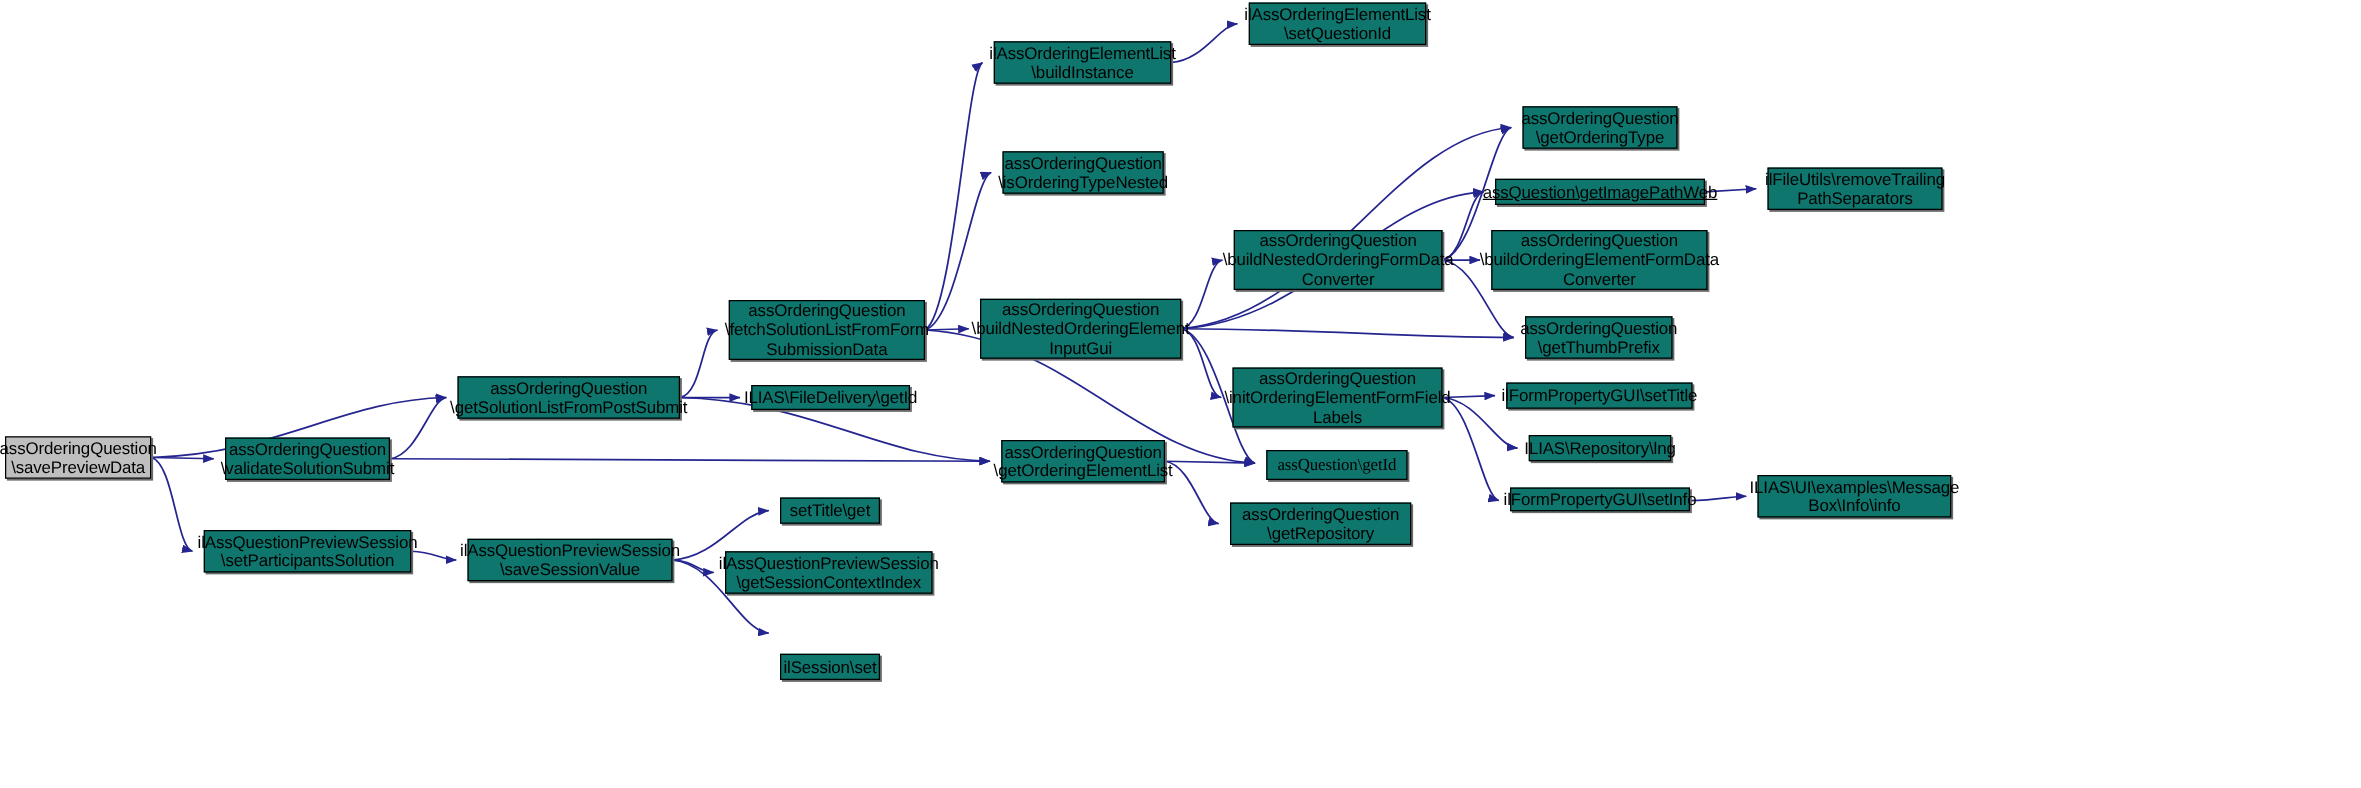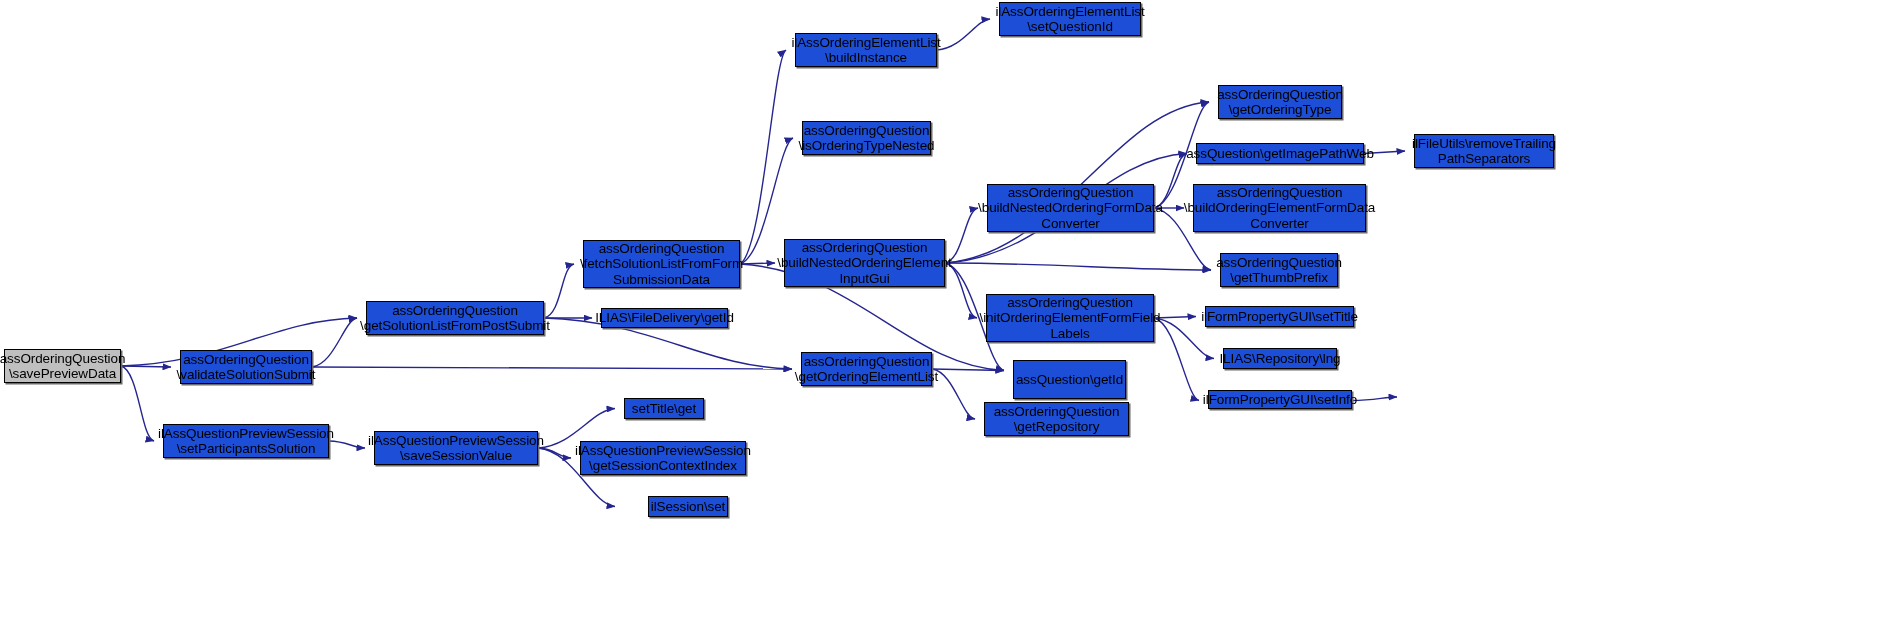--- a/index.html
+++ b/index.html
@@ -1,21 +1,21 @@
 <!DOCTYPE html>
 <html><head>
 <meta charset="utf-8">
 <style>
   html,body{margin:0;padding:0;background:#ffffff;}
   body{width:1889px;height:630px;position:relative;overflow:hidden;
        font-family:"Liberation Sans","DejaVu Sans",sans-serif;}
   #canvas{position:absolute;left:0;top:0;width:1889px;height:630px;}
   #edges{position:absolute;left:0;top:0;width:1889px;height:630px;pointer-events:none;}
   .node{position:absolute;box-sizing:border-box;border:1px solid #000000;
-        background:#1d4ed8;color:#000000;display:flex;align-items:center;
+        background:#0f766e;color:#000000;display:flex;align-items:center;
         justify-content:center;text-align:center;line-height:1.14;
         font-size:13.5px;white-space:pre-line;letter-spacing:-0.1px;
         box-shadow:1.5px 1.5px 0 0 #6b6b6b;}
   .node.root{background:#bfbfbf;border:1px solid #000;}
   .node span{display:block;padding:0 3px;}
 </style>
 </head>
 <body>
 
 <div id="canvas">
@@ -70,47 +70,49 @@
 \getSolutionListFromPostSubmit</span></div>
     <div class="node" style="left: 374px; top: 431px; width: 164px; height: 34px;"><span>ilAssQuestionPreviewSession
 \saveSessionValue</span></div>
     <div class="node" style="left: 583px; top: 240px; width: 157px; height: 48px;"><span>assOrderingQuestion
 \fetchSolutionListFromForm
 SubmissionData</span></div>
     <div class="node" style="left: 601px; top: 308px; width: 127px; height: 20px;"><span>ILIAS\FileDelivery\getId</span></div>
     <div class="node" style="left: 624px; top: 398px; width: 80px; height: 21px;"><span>setTitle\get</span></div>
     <div class="node" style="left: 580px; top: 441px; width: 166px; height: 34px;"><span>ilAssQuestionPreviewSession
 \getSessionContextIndex</span></div>
-    <div class="node" style="left: 624px; top: 496px; width: 80px; height: 21px; margin-left: 24px;"><span>ilSession\set</span></div>
+    <div class="node" style="left: 624px; top: 523px; width: 80px; height: 21px;"><span>ilSession\set</span></div>
     <div class="node" style="left: 795px; top: 33px; width: 142px; height: 34px;"><span>ilAssOrderingElementList
 \buildInstance</span></div>
     <div class="node" style="left: 802px; top: 121px; width: 129px; height: 34px;"><span>assOrderingQuestion
 \isOrderingTypeNested</span></div>
     <div class="node" style="left: 784px; top: 239px; width: 161px; height: 48px;"><span>assOrderingQuestion
 \buildNestedOrderingElement
 InputGui</span></div>
     <div class="node" style="left: 801px; top: 352px; width: 131px; height: 34px;"><span>assOrderingQuestion
 \getOrderingElementList</span></div>
     <div class="node" style="left: 999px; top: 2px; width: 142px; height: 34px;"><span>ilAssOrderingElementList
 \setQuestionId</span></div>
     <div class="node" style="left: 987px; top: 184px; width: 167px; height: 48px;"><span>assOrderingQuestion
 \buildNestedOrderingFormData
 Converter</span></div>
     <div class="node" style="left: 986px; top: 294px; width: 168px; height: 48px;"><span>assOrderingQuestion
 \initOrderingElementFormField
 Labels</span></div>
-    <div class="node" style="left: 1013px; top: 360px; width: 113px; height: 39px;"><span>assQuestion\getId</span></div>
+    <div class="node" style="left: 1013px; top: 360px; width: 113px; height: 24px; font-family: Liberation Serif, serif;"><span>assQuestion\getId</span></div>
     <div class="node" style="left: 984px; top: 402px; width: 145px; height: 34px;"><span>assOrderingQuestion
 \getRepository</span></div>
     <div class="node" style="left: 1218px; top: 85px; width: 124px; height: 34px;"><span>assOrderingQuestion
 \getOrderingType</span></div>
-    <div class="node" style="left: 1196px; top: 143px; width: 168px; height: 21px;"><span>assQuestion\getImagePathWeb</span></div>
+    <div class="node" style="left: 1196px; top: 143px; width: 168px; height: 21px; text-decoration: underline;"><span>assQuestion\getImagePathWeb</span></div>
     <div class="node" style="left: 1193px; top: 184px; width: 173px; height: 48px;"><span>assOrderingQuestion
 \buildOrderingElementFormData
 Converter</span></div>
     <div class="node" style="left: 1220px; top: 253px; width: 118px; height: 34px;"><span>assOrderingQuestion
 \getThumbPrefix</span></div>
     <div class="node" style="left: 1205px; top: 306px; width: 149px; height: 21px; align-items: center;"><span>ilFormPropertyGUI\setTitle</span></div>
     <div class="node" style="left: 1223px; top: 348px; width: 114px; height: 21px;"><span>ILIAS\Repository\lng</span></div>
     <div class="node" style="left: 1208px; top: 390px; width: 144px; height: 19px;"><span>ilFormPropertyGUI\setInfo</span></div>
     <div class="node" style="left: 1414px; top: 134px; width: 140px; height: 34px;"><span>ilFileUtils\removeTrailing
 PathSeparators</span></div>
+    <div class="node" style="left: 1406px; top: 380px; width: 155px; height: 34px;"><span>ILIAS\UI\examples\Message
+Box\Info\info</span></div>
   </div>
 
 </body></html>

